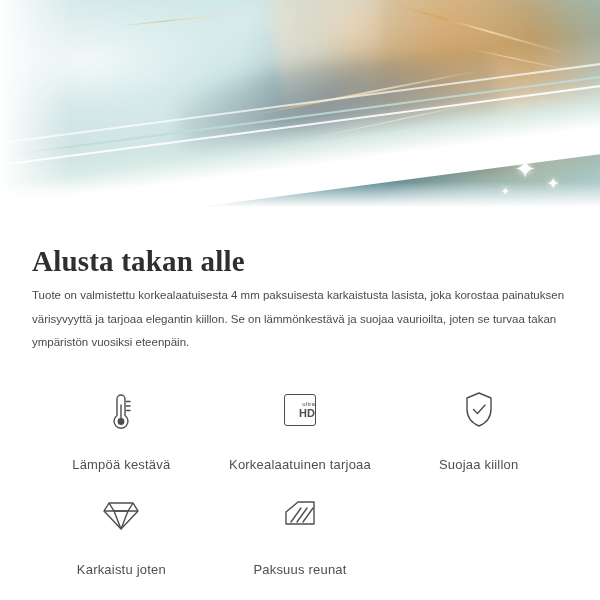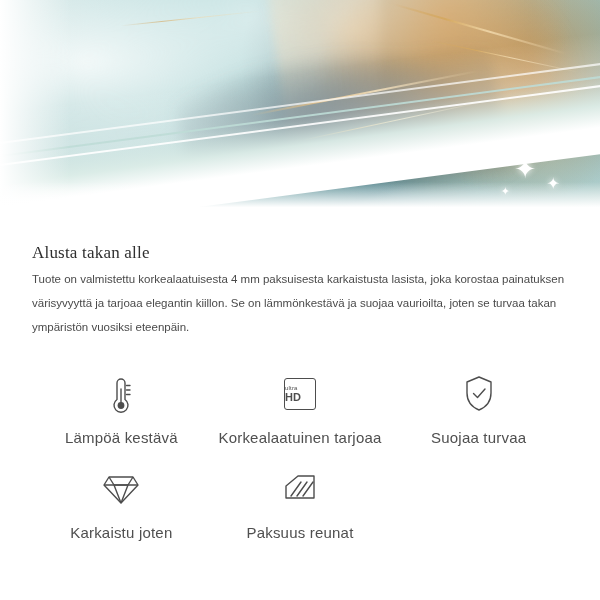--- a/index.html
+++ b/index.html
@@ -128,24 +128,24 @@
   .sp1 { right: 64px; top: 156px; font-size: 26px; }
   .sp2 { right: 40px; top: 176px; font-size: 16px; }
   .sp3 { right: 90px; top: 186px; font-size: 11px; }
 
   
   .content {
     padding: 0 32px;
   }
   .headline {
     font-family: "Liberation Serif", serif;
-    font-size: 17px;
+    font-size: 29px;
     line-height: 1.32;
     color: #2f2f2f;
-    font-weight: 400;
+    font-weight: 700;
     margin: 14px 0 0 0;
     letter-spacing: 0.2px;
   }
   .headline .line2 {
     display: block;
   }
   .body-copy {
     margin: 4px 0 0 0;
     font-size: 11.5px;
     line-height: 2.05;
@@ -168,34 +168,34 @@
     padding: 6px 4px 10px 4px;
   }
   .feature-icon {
     height: 46px;
     display: flex;
     align-items: center;
     justify-content: center;
     color: #4d4d4d;
   }
   .feature-label {
-    margin-top: 12px;
-    font-size: 15px;
+    margin-top: 24px;
+    font-size: 13px;
     color: #4f4f4f;
     text-align: center;
     letter-spacing: .2px;
   }
   .ultrahd-box {
     border: 1.4px solid #4d4d4d;
     border-radius: 3px;
     width: 30px;
     height: 30px;
     display: flex;
     flex-direction: column;
-    align-items: flex-start;
+    align-items: flex-end;
     justify-content: center;
     line-height: 1;
   }
   .ultrahd-box .u-top {
     font-size: 6px;
     letter-spacing: .2px;
     color: #4d4d4d;
   }
   .ultrahd-box .u-bot {
     font-size: 11px;
@@ -264,21 +264,21 @@
         <div class="feature-label">Korkealaatuinen tarjoaa</div>
       </div>
 
       <div class="feature">
         <div class="feature-icon">
           <svg width="34" height="42" viewBox="0 0 34 42" fill="none" stroke="#4d4d4d" stroke-width="1.4" stroke-linecap="round" stroke-linejoin="round">
             <path d="M17 4 L29 9 v11 c0 9 -6 14.5 -12 17 c-6 -2.5 -12 -8 -12 -17 V9 z"></path>
             <polyline points="11.5,20.5 15.5,24.5 23,16"></polyline>
           </svg>
         </div>
-        <div class="feature-label">Suojaa turvaa</div>
+        <div class="feature-label">Suojaa kiillon</div>
       </div>
 
       <div class="feature">
         <div class="feature-icon">
           <svg width="40" height="36" viewBox="0 0 40 36" fill="none" stroke="#4d4d4d" stroke-width="1.4" stroke-linejoin="round">
             <path d="M8 6 H32 L37 14 L20 32 L3 14 z"></path>
             <path d="M3 14 H37"></path>
             <path d="M8 6 L13 14 L20 32"></path>
             <path d="M32 6 L27 14 L20 32"></path>
             <path d="M13 14 H27"></path>

